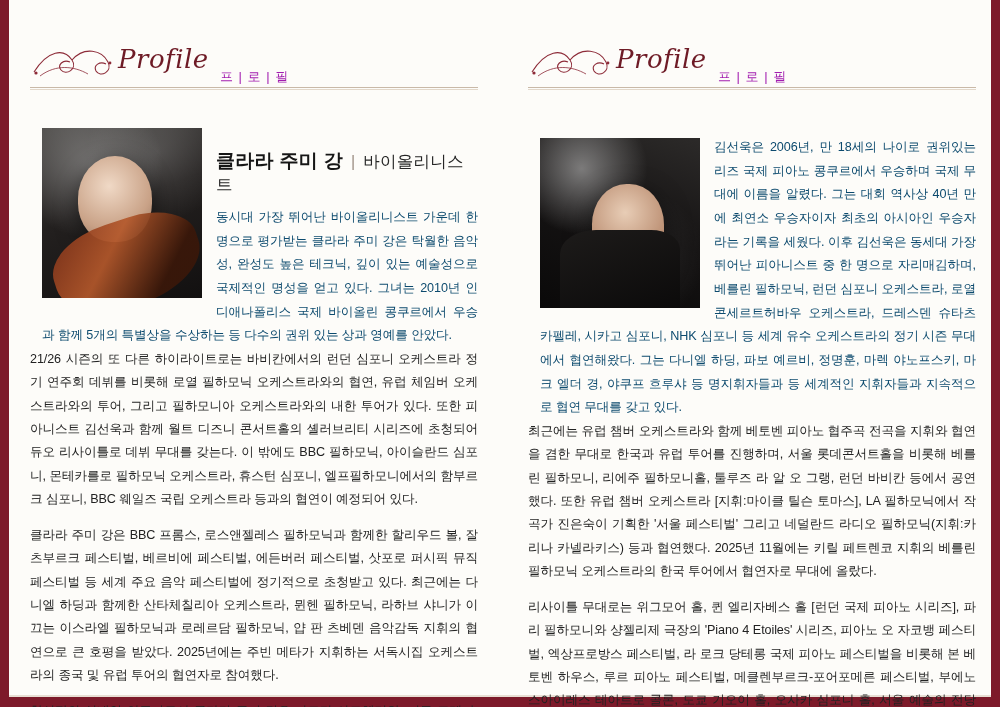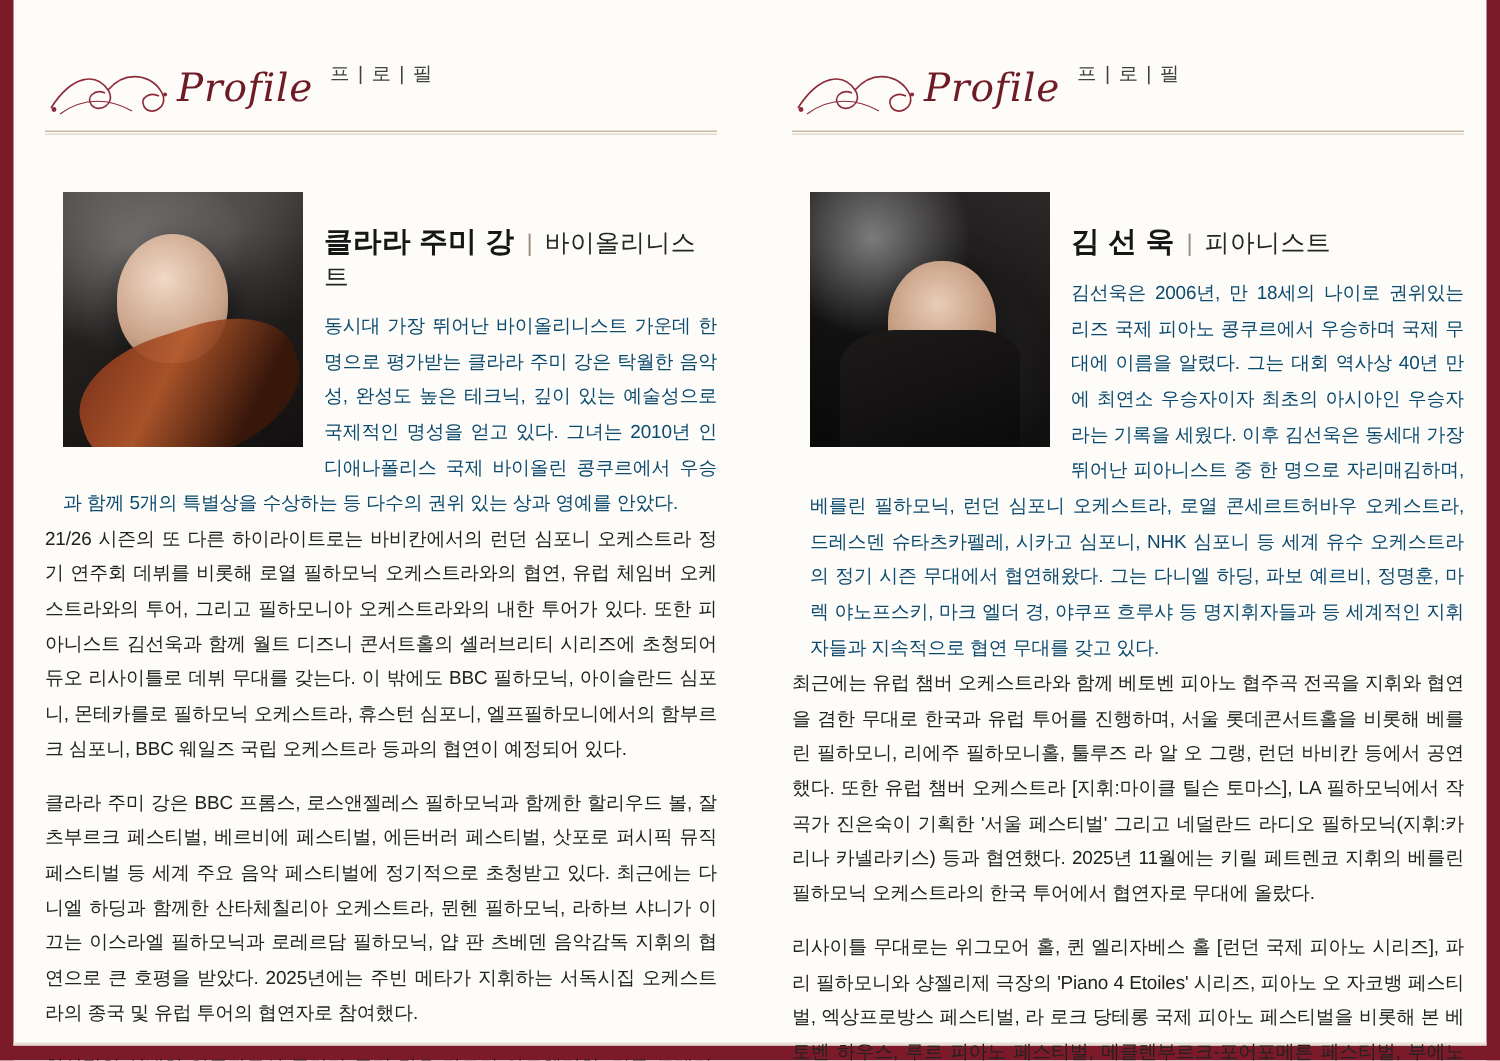--- a/index.html
+++ b/index.html
@@ -81,23 +81,23 @@
     top: 4px;
     font-family: "DejaVu Serif", serif;
     font-style: italic;
     font-size: 26px;
     color: #6e1b26;
     letter-spacing: 0.5px;
   }
   .profile-kr {
     position: absolute;
     left: 190px;
-    top: 0;
+    top: 28px;
     font-size: 13px;
-    color: #404040;
+    color: #a21caf;
     letter-spacing: 1px;
   }
   .header-rule {
     position: absolute;
     left: 0;
     right: 0;
     bottom: 0;
     height: 1px;
     background: #c9b9a8;
   }
@@ -279,23 +279,20 @@
           <circle cx="80" cy="21" r="1.4" fill="#8d2b38"></circle>
         </svg>
         <div class="profile-script">Profile</div>
         <div class="profile-kr">프 | 로 | 필</div>
         <div class="header-rule"></div>
       </div>
 
       <div class="content-wrap">
         <div class="head-row">
           <div class="portrait piano"></div>
-          <div class="name-inline">
-            <span class="name">김 선 욱</span><span class="sep">|</span><span class="role">피아니스트</span>
-          </div>
           <p class="intro-para head-para">김선욱은 2006년, 만 18세의 나이로 권위있는 리즈 국제 피아노 콩쿠르에서 우승하며 국제 무대에 이름을 알렸다. 그는 대회 역사상 40년 만에 최연소 우승자이자 최초의 아시아인 우승자라는 기록을 세웠다. 이후 김선욱은 동세대 가장 뛰어난 피아니스트 중 한 명으로 자리매김하며, 베를린 필하모닉, 런던 심포니 오케스트라, 로열 콘세르트허바우 오케스트라, 드레스덴 슈타츠카펠레, 시카고 심포니, NHK 심포니 등 세계 유수 오케스트라의 정기 시즌 무대에서 협연해왔다. 그는 다니엘 하딩, 파보 예르비, 정명훈, 마렉 야노프스키, 마크 엘더 경, 야쿠프 흐루샤 등 명지휘자들과 등 세계적인 지휘자들과 지속적으로 협연 무대를 갖고 있다.</p>
         </div>
         <div class="clear"></div>
         <div class="body-text">
           <p>최근에는 유럽 챔버 오케스트라와 함께 베토벤 피아노 협주곡 전곡을 지휘와 협연을 겸한 무대로 한국과 유럽 투어를 진행하며, 서울 롯데콘서트홀을 비롯해 베를린 필하모니, 리에주 필하모니홀, 툴루즈 라 알 오 그랭, 런던 바비칸 등에서 공연했다. 또한 유럽 챔버 오케스트라 [지휘:마이클 틸슨 토마스], LA 필하모닉에서 작곡가 진은숙이 기획한 '서울 페스티벌' 그리고 네덜란드 라디오 필하모닉(지휘:카리나 카넬라키스) 등과 협연했다. 2025년 11월에는 키릴 페트렌코 지휘의 베를린 필하모닉 오케스트라의 한국 투어에서 협연자로 무대에 올랐다.</p>
           <p>리사이틀 무대로는 위그모어 홀, 퀸 엘리자베스 홀 [런던 국제 피아노 시리즈], 파리 필하모니와 샹젤리제 극장의 'Piano 4 Etoiles' 시리즈, 피아노 오 자코뱅 페스티벌, 엑상프로방스 페스티벌, 라 로크 당테롱 국제 피아노 페스티벌을 비롯해 본 베토벤 하우스, 루르 피아노 페스티벌, 메클렌부르크-포어포메른 페스티벌, 부에노스아이레스 테아트로 콜론, 도쿄 기오이 홀, 오사카 심포니 홀, 서울 예술의 전당 등 세계 주요 무대에 꾸준히 초청되고 있다.</p>
         </div>
       </div>
     </div>
 

